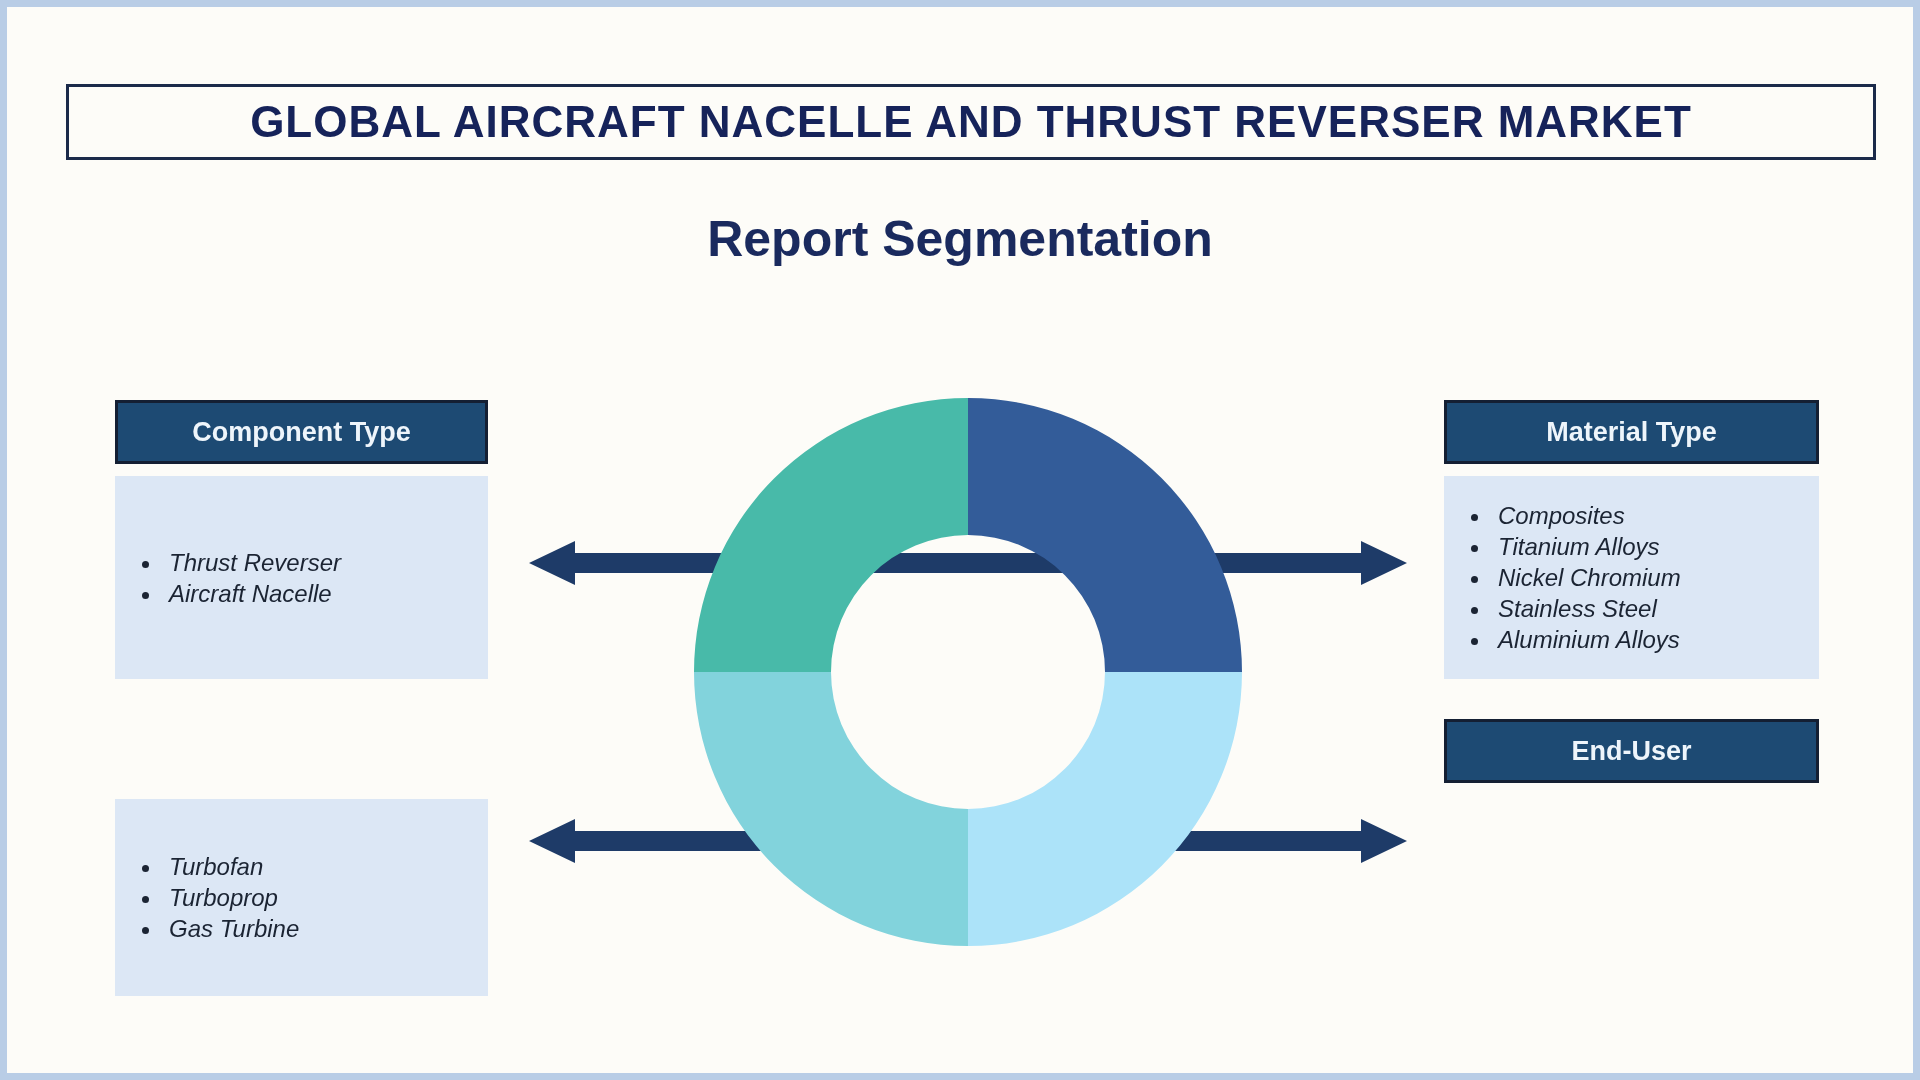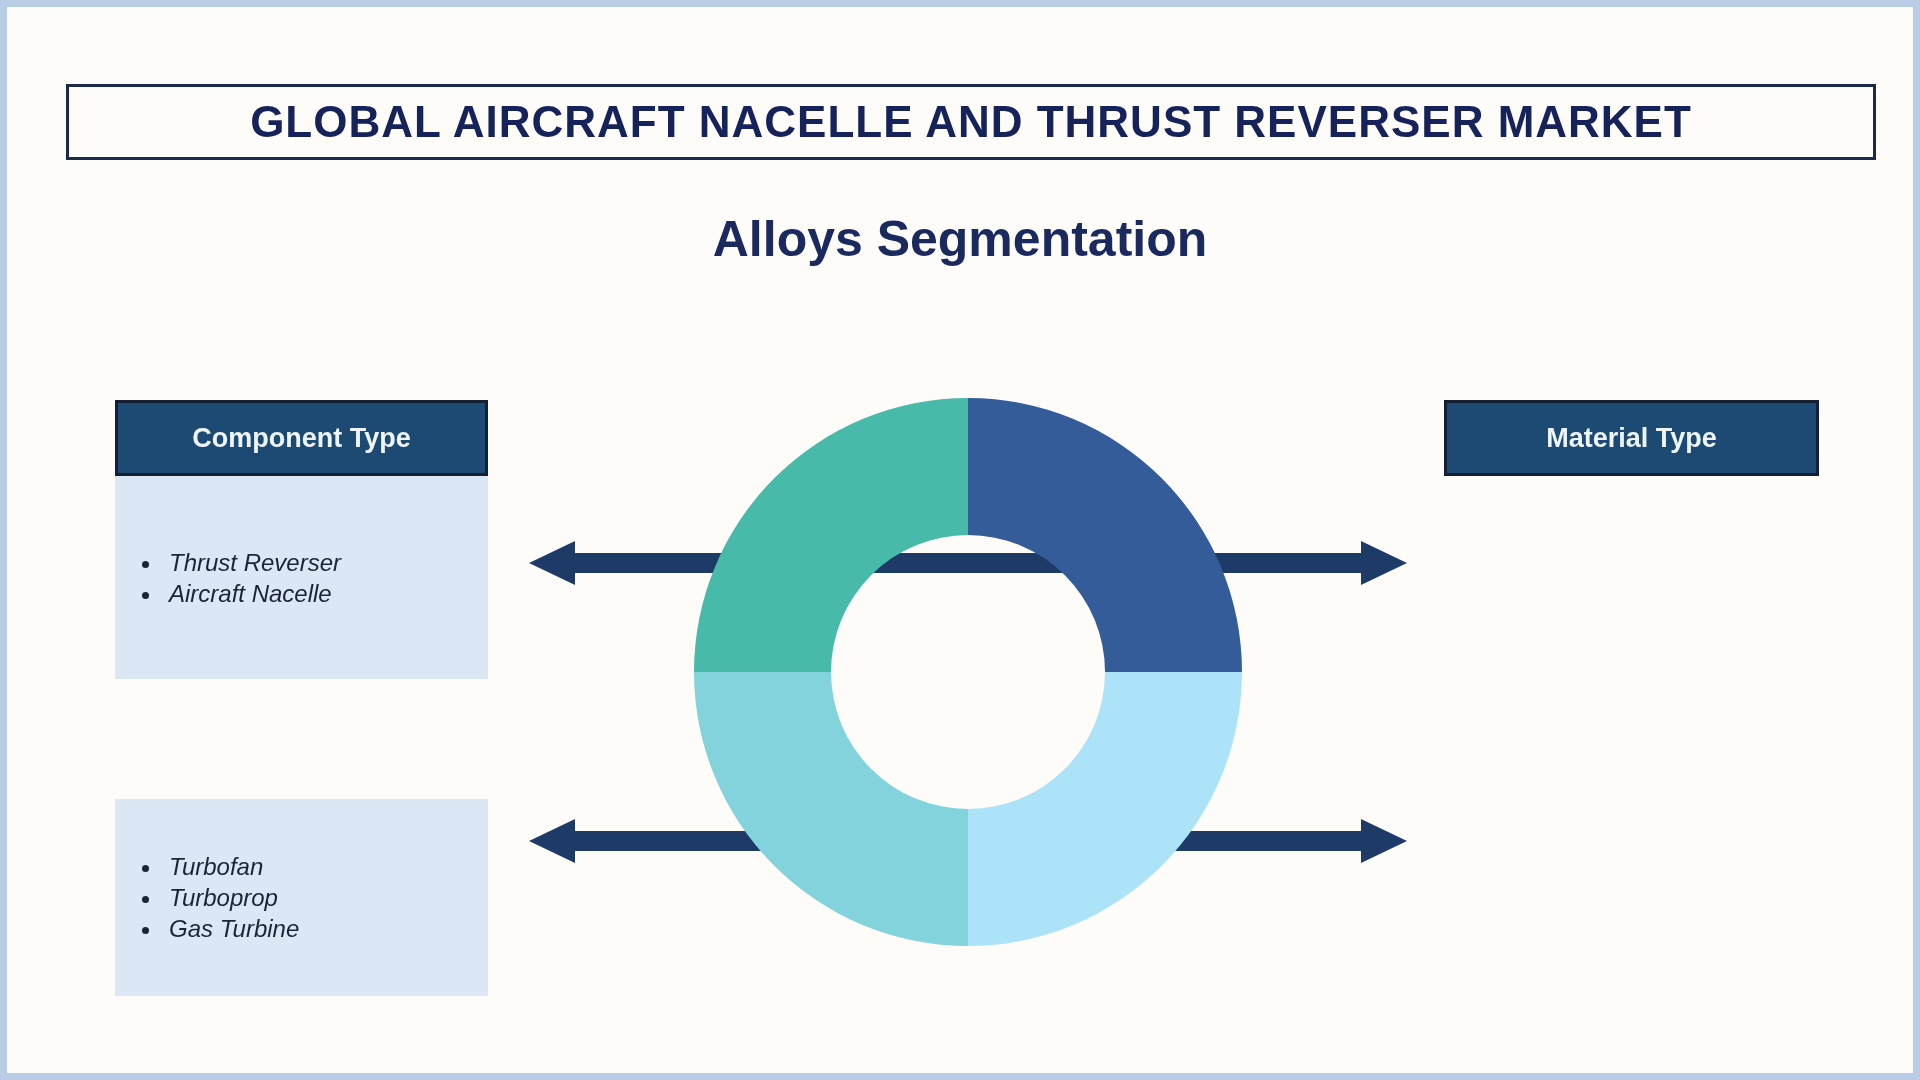--- a/index.html
+++ b/index.html
@@ -33,21 +33,21 @@
     left: 0; right: 0;
     top: 203px;
     text-align: center;
     font-size: 50px;
     font-weight: 800;
     color: #1a2a5e;
   }
   .overlay-svg { position: absolute; left: 0; top: 0; width: 1920px; height: 1080px; }
   .seg-header {
     position: absolute;
-    height: 76px;
+    height: 64px;
     background: #1d4a73;
     border: 3px solid #141f33;
     box-sizing: border-box;
     display: flex; align-items: center; justify-content: center;
     color: #eef5fb;
     font-size: 27px;
     font-weight: 700;
   }
   .seg-panel {
     position: absolute;
@@ -77,21 +77,21 @@
 </style>
 </head>
 <body>
 
 <div class="page">
 
   <div class="title-box">
     <div class="title-text">GLOBAL AIRCRAFT NACELLE AND THRUST REVERSER MARKET</div>
   </div>
 
-  <div class="subtitle">Alloys Segmentation</div>
+  <div class="subtitle">Report Segmentation</div>
 
   <svg class="overlay-svg" viewBox="0 0 1920 1080" xmlns="http://www.w3.org/2000/svg">
 
     <polygon fill="#1e3b68" points="522,556 568,534 568,546 1354,546 1354,534 1400,556 1354,578 1354,566 568,566 568,578"></polygon>
     <polygon fill="#1e3b68" points="522,834 568,812 568,824 1354,824 1354,812 1400,834 1354,856 1354,844 568,844 568,856"></polygon>
 
     <g transform="translate(961,665)">
       <path fill="#335c99" d="M0,-274 A274,274 0 0 1 274,0 L137,0 A137,137 0 0 0 0,-137 Z"></path>
       <path fill="#ace3f9" d="M274,0 A274,274 0 0 1 0,274 L0,137 A137,137 0 0 0 137,0 Z"></path>
       <path fill="#82d3dc" d="M0,274 A274,274 0 0 1 -274,0 L-137,0 A137,137 0 0 0 0,137 Z"></path>
@@ -105,23 +105,35 @@
   <div class="seg-panel col-left row1-panel">
     <ul>
       <li>Thrust Reverser</li>
       <li>Aircraft Nacelle</li>
     </ul>
   </div>
 
   <div class="seg-header col-right row1-head">
     <span>Material Type</span>
   </div>
+  <div class="seg-panel col-right row1-panel">
+    <ul>
+      <li>Composites</li>
+      <li>Titanium Alloys</li>
+      <li>Nickel Chromium</li>
+      <li>Stainless Steel</li>
+      <li>Aluminium Alloys</li>
+    </ul>
+  </div>
 
   <div class="seg-panel col-left row2-panel">
     <ul>
       <li>Turbofan</li>
       <li>Turboprop</li>
       <li>Gas Turbine</li>
     </ul>
   </div>
 
+  <div class="seg-header col-right row2-head">
+    <span>End-User</span>
+  </div>
 
 </div>
 
 </body></html>

